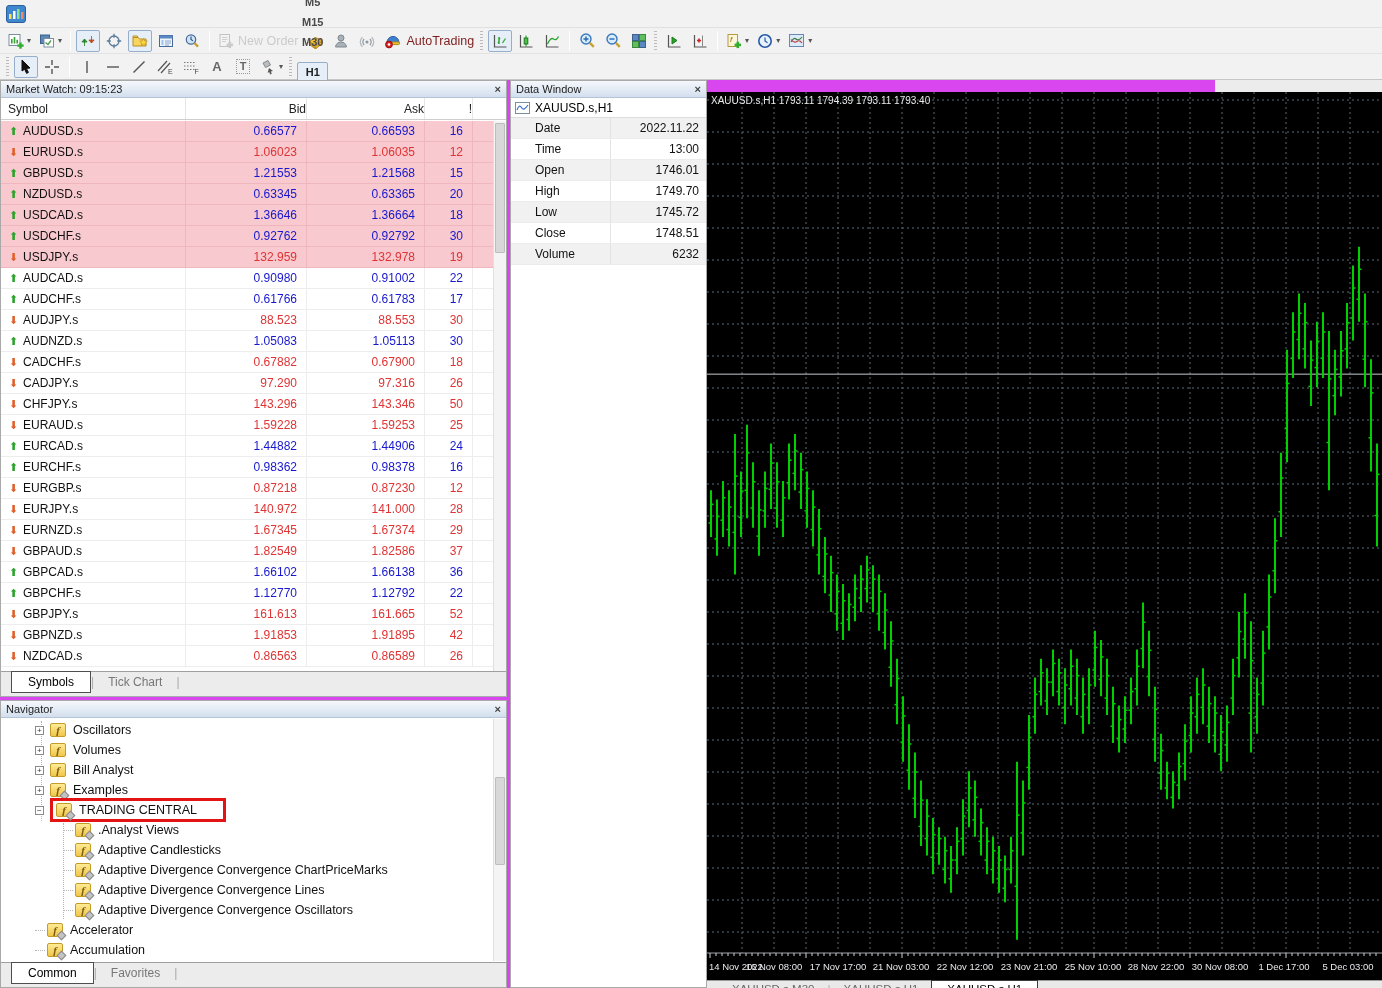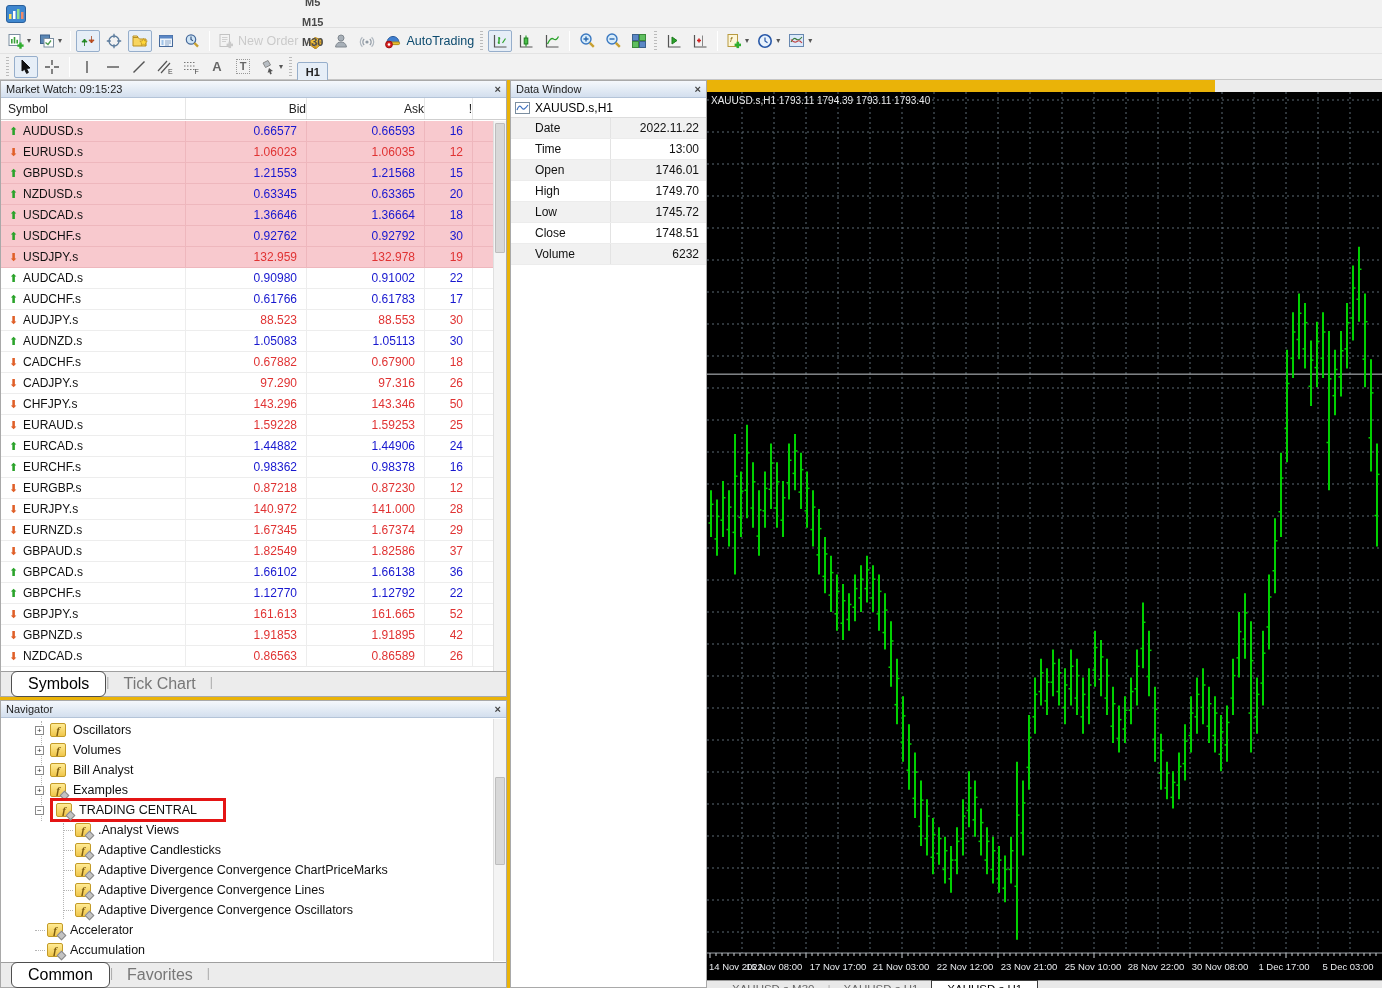--- a/index.html
+++ b/index.html
@@ -13,32 +13,32 @@
   .menu-item { padding:4px 11px; color:#3a3a3a; font-size:12.5px; cursor:default; }
 
   
   .toolbar { height:26px; background:#f2f2f2; display:flex; align-items:center; padding-left:4px; }
   .toolbar.row1 { border-bottom:1px solid #e3e3e3; }
   .toolbar.row2 { border-bottom:1px solid #c6c6c6; }
   .tb-btn { height:22px; min-width:24px; display:flex; align-items:center; justify-content:center;
             border:1px solid transparent; border-radius:2px; padding:0 2px; margin:0 1px; }
   .tb-btn.pressed { background:#e6eef7; border-color:#96aecb; }
   .tb-btn.disabled { opacity:.45; filter:grayscale(.9); }
-  .tb-label { font-size:12.5px; color:#0c4a6e; margin-left:4px; white-space:nowrap; }
+  .tb-label { font-size:12.5px; color:#7f1d1d; margin-left:4px; white-space:nowrap; }
   .caret { font-size:8px; color:#555; margin-left:3px; }
   .tb-sep { width:1px; height:20px; background:#c9c9c9; border-right:1px solid #fff; margin:0 4px; }
   .tb-grip { width:5px; height:20px; margin:0 4px 0 2px;
              background:repeating-linear-gradient(#bbb 0 1px, transparent 1px 3px); width:3px; }
   .tf-btn { height:20px; min-width:26px; display:flex; align-items:center; justify-content:center;
             font-size:11px; font-weight:bold; color:#4a4a4a; border:1px solid transparent;
             border-radius:2px; margin:0 1px; padding:0 4px; }
   .tf-btn.pressed { background:#e6eef7; border-color:#96aecb; color:#222;margin-top:10px; }
 
   
-  .workspace { position:relative; width:1215px; height:908px; background:#eab308; }
+  .workspace { position:relative; width:1215px; height:908px; background:#d946ef; }
   .panel { position:absolute; background:#fff; border:1px solid #a9a9a9; }
   .panel-title { height:17px; background:linear-gradient(#f5f8fc,#d3dfee);
                  border-bottom:1px solid #b4c4d8; display:flex; align-items:center;
                  padding:0 5px; font-size:11px; color:#1c1c1c; }
   .panel-close { margin-left:auto; font-size:11px; font-weight:bold; color:#444; line-height:10px; }
 
   
   #market-watch { left:0; top:0; width:507px; height:617px; }
   .mw-header { display:grid; grid-template-columns:185px 121px 118px 48px; height:22px;
                border-bottom:1px solid #cfcfcf; font-size:12px; color:#222; align-items:center; }
@@ -53,21 +53,21 @@
   .mw-row.hl > div { border-right-color:#eeb7bd; }
   .mw-sym { padding-left:5px; color:#101010; }
   .mw-num { justify-content:flex-end; padding-right:9px; }
   .up-txt { color:#1717cf;text-align:right; } .dn-txt { color:#e03333; }
   .dir-arrow { width:15px; font-size:11px; text-align:center; margin-right:2px; }
   .dir-up { color:#2aa32a; } .dir-dn { color:#e05f28; }
   .v-scroll { position:absolute; right:0; width:13px; background:#f4f4f4; border-left:1px solid #e0e0e0; }
   .v-thumb { position:absolute; left:1px; right:1px; background:#d8d8d8; border:1px solid #bdbdbd; border-radius:1px; }
   .panel-tabs { position:absolute; left:0; right:0; bottom:0; height:25px; background:#ececec;
                 border-top:1px solid #9f9f9f; display:flex; align-items:flex-start; padding:0 0 0 10px; }
-  .ptab { padding:3px 14px; font-size:16px; color:#777;border-radius:6px; }
+  .ptab { padding:3px 14px; font-size:12px; color:#777; }
   .ptab.active { background:#fff; border:1px solid #4e4e4e; border-top-width:1px; color:#000;
                  margin-top:-1px; padding:3px 16px; }
   .ptab-sep { color:#aaa; margin-top:3px; }
 
   
   #navigator { left:0; top:620px; width:507px; height:288px; }
   .nav-tree { position:absolute; top:18px; bottom:26px; left:0; right:14px; overflow:hidden; padding-top:1px; }
   .nav-row { height:20px; display:flex; align-items:center; font-size:12.5px; color:#111; position:relative; }
   .nav-expand { width:9px; height:9px; border:1px solid #8a8a8a; background:#fff; font:8px/7px "Liberation Mono",monospace;
                 text-align:center; color:#333; margin-right:6px; flex:none; }

